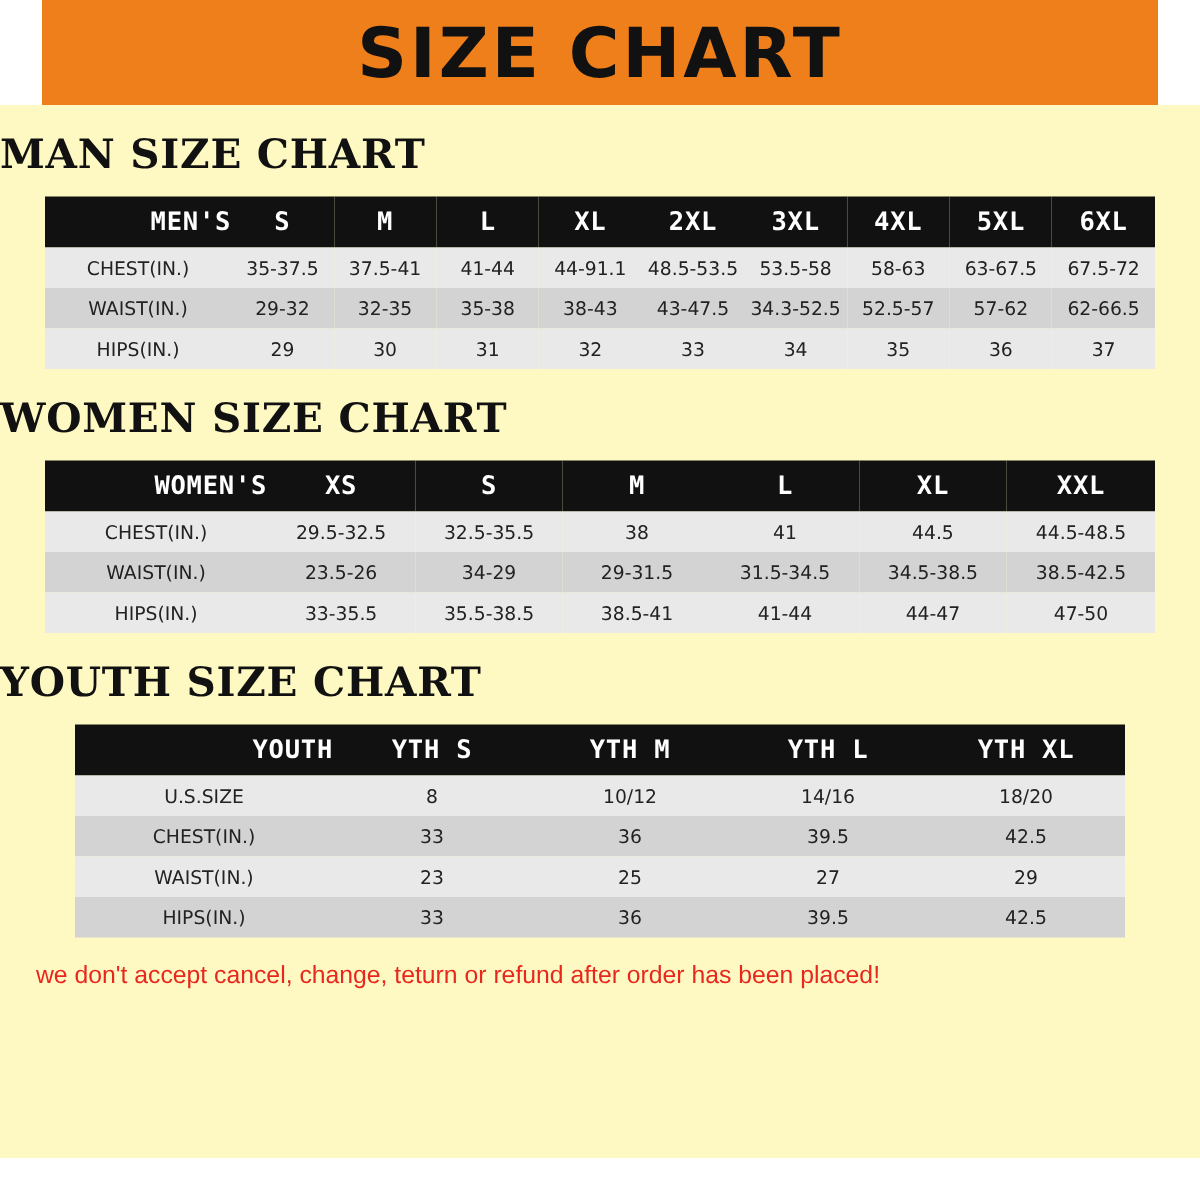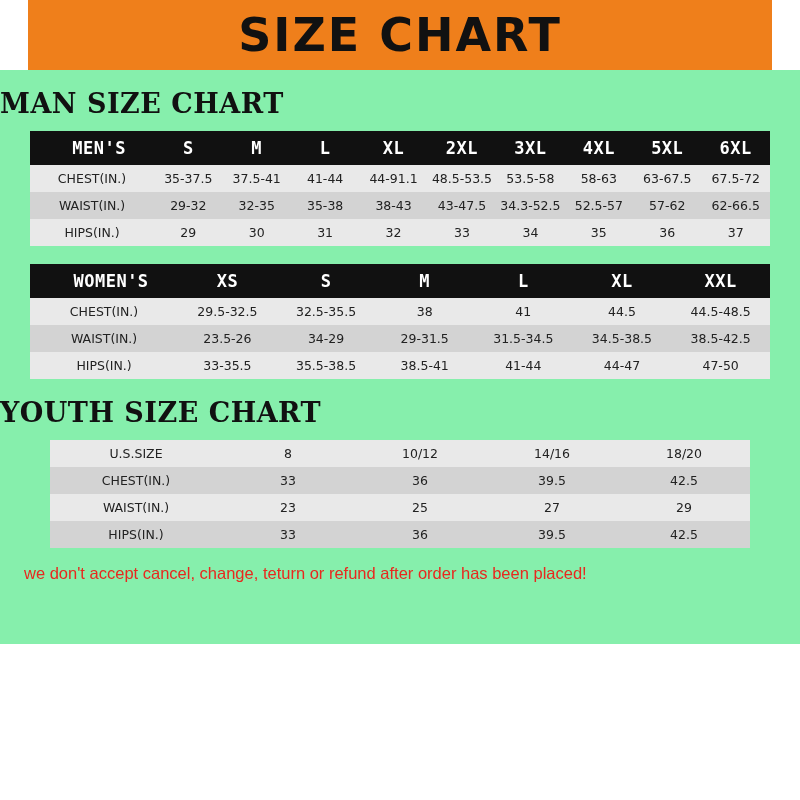--- a/index.html
+++ b/index.html
@@ -9,22 +9,22 @@
   body {
     width: 800px;
     height: 800px;
     background: #ffffff;
     font-family: "Liberation Sans", sans-serif;
     overflow: hidden;
   }
   .page {
     position: relative;
     width: 800px;
-    height: 644px;
-    background: #86efac;
+    height: 772px;
+    background: #fef9c3;
     box-sizing: border-box;
   }
   
   .banner {
     position: relative;
     height: 70px;
     background: #ef7f1b;
     display: flex;
     align-items: center;
     justify-content: center;
@@ -84,21 +84,21 @@
   tr.head td {
     background: #111111;
     color: #ffffff;
     font-weight: bold;
     font-size: 17px;
     height: 34px;
     letter-spacing: 0.5px;
     font-family: "DejaVu Sans Mono", monospace;
   }
   tr.head td.rowlabel {
-    text-align: center;
+    text-align: right;
     padding-left: 14px;
     font-size: 17px;
   }
   
   tr.light td { background: #e9e9e9; }
   tr.dark  td { background: #d3d3d3; }
   td.rowlabel {
     font-family: "DejaVu Sans Mono", monospace;
     font-size: 13px;
     letter-spacing: 0px;
@@ -199,20 +199,21 @@
           <td>34</td>
           <td>35</td>
           <td>36</td>
           <td>37</td>
         </tr>
       </tbody>
     </table>
   </div>
 
   <div class="section">
+    <div class="section-title">WOMEN SIZE CHART</div>
     <table class="chart women-chart">
       <colgroup>
         <col class="lbl">
           <col class="c">
           <col class="c">
           <col class="c">
           <col class="c">
           <col class="c">
           <col class="c">
       </colgroup>
@@ -261,20 +262,27 @@
     <div class="section-title">YOUTH SIZE CHART</div>
     <table class="chart youth-chart">
       <colgroup>
         <col class="lbl">
           <col class="c">
           <col class="c">
           <col class="c">
           <col class="c">
       </colgroup>
       <tbody>
+        <tr class="head">
+          <td class="rowlabel">YOUTH</td>
+          <td>YTH S</td>
+          <td>YTH M</td>
+          <td>YTH L</td>
+          <td>YTH XL</td>
+        </tr>
         <tr class="light">
           <td class="rowlabel">U.S.SIZE</td>
           <td>8</td>
           <td>10/12</td>
           <td>14/16</td>
           <td>18/20</td>
         </tr>
         <tr class="dark">
           <td class="rowlabel">CHEST(IN.)</td>
           <td>33</td>

